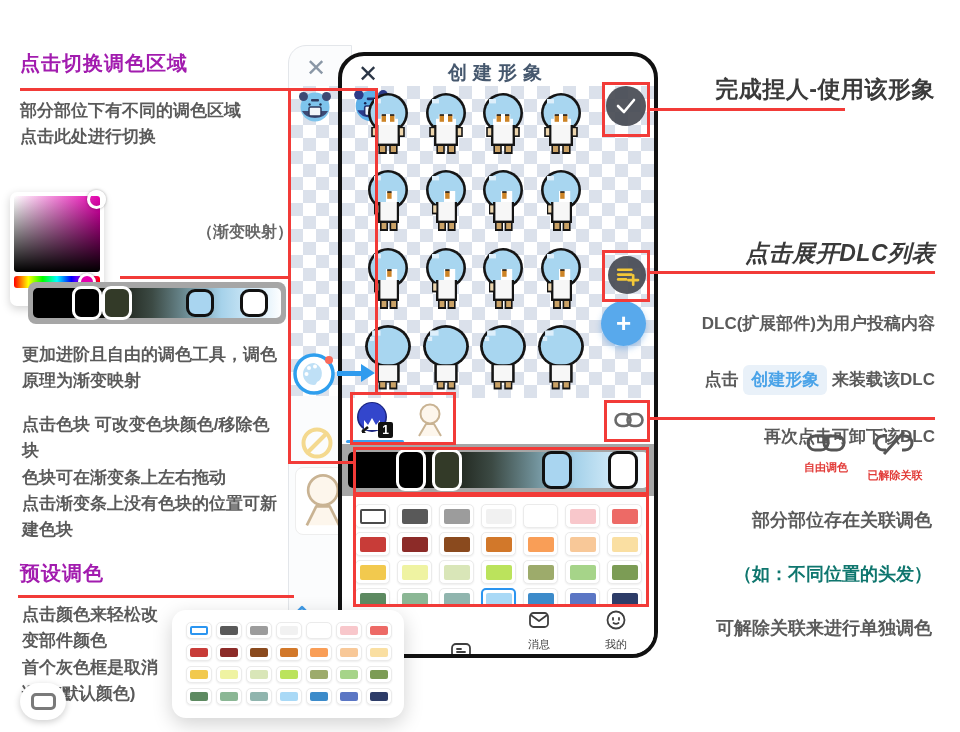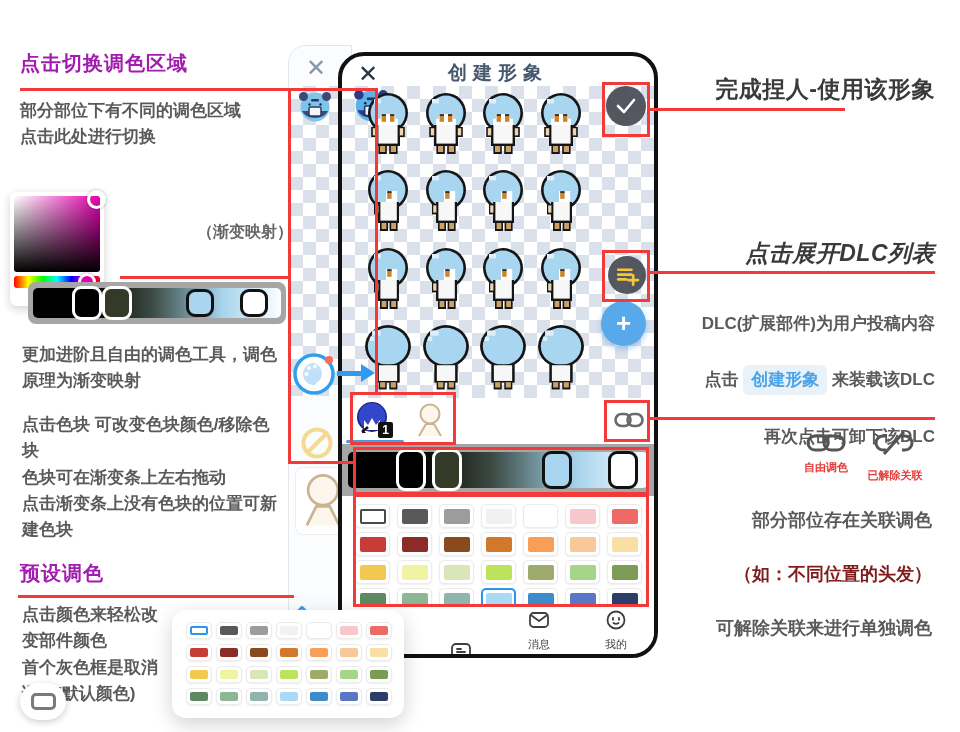--- a/index.html
+++ b/index.html
@@ -3,21 +3,21 @@
 <meta charset="utf-8">
 <style>
   html,body{margin:0;padding:0;background:#fff;}
   .stage{position:relative;width:960px;height:732px;background:#ffffff;overflow:hidden;
          font-family:"Liberation Sans","DejaVu Sans",sans-serif;color:#333;}
   .abs{position:absolute;}
   
   .h-big{font-size:20px;font-weight:900;color:#a21caf;letter-spacing:1px;}
   .h-mid{font-size:23px;font-weight:900;color:#3a3a3a;letter-spacing:.5px;}
   .body-txt{font-size:17px;font-weight:600;color:#5a5a5a;line-height:1.55;white-space:pre-line;}
-  .muted{color:#7f1d1d;}
+  .muted{color:#0f766e;}
   .r-align{text-align:right;}
   
   .rl{position:absolute;background:#f23b38;z-index:6;}
   .rbox{position:absolute;border:3px solid #f23b38;z-index:6;background:transparent;}
   
   .behind{position:absolute;left:288px;top:45px;width:62px;height:606px;background:#fbfcfd;
           border:1px solid #e3e6ea;border-radius:18px 0 0 18px;z-index:1;}
   .checker{background-color:#ffffff;background-image:
      linear-gradient(45deg,#dbe1eb 25%,transparent 25%,transparent 75%,#dbe1eb 75%),
      linear-gradient(45deg,#dbe1eb 25%,transparent 25%,transparent 75%,#dbe1eb 75%);

